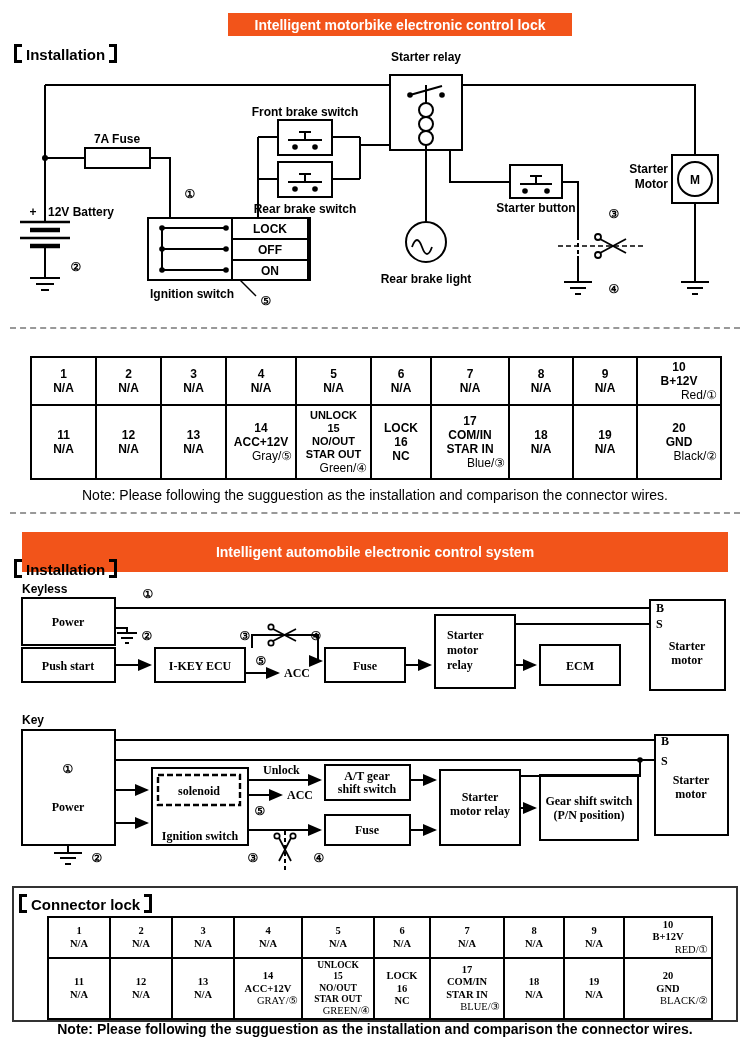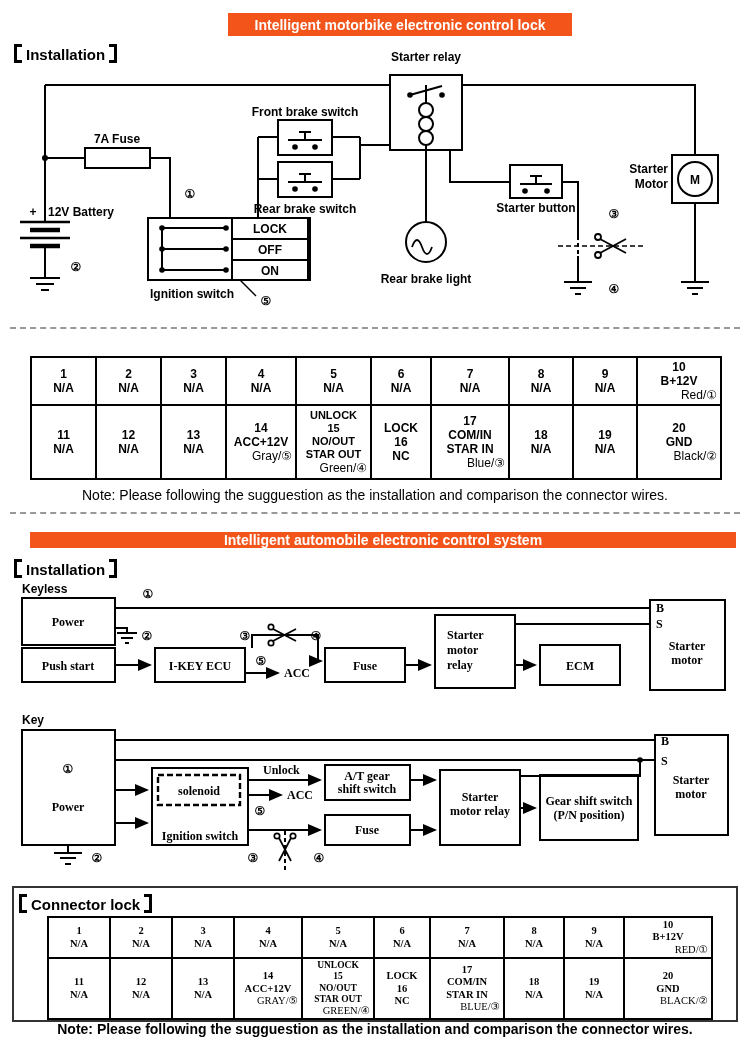--- a/index.html
+++ b/index.html
@@ -1,21 +1,21 @@
 <!DOCTYPE html>
 <html><head>
 <meta charset="utf-8">
 <style>
   html,body{margin:0;padding:0;background:#fff}
   .page{position:relative;width:750px;height:1060px;background:#fff;color:#000;
         font-family:"Liberation Sans",sans-serif;overflow:hidden}
   .banner{position:absolute;color:#fff;font-weight:bold;font-size:14px;
           display:flex;align-items:center;justify-content:center}
   .banner1{left:228px;top:13px;width:344px;height:23px}
-  .banner2{left:30px;top:532px;width:706px;height:16px}
+  .banner2{left:22px;top:532px;width:706px;height:40px}
   .heading{position:absolute;display:flex;align-items:flex-end;gap:4px;
            font-weight:bold;font-size:15px;white-space:nowrap}
   .lb,.rb{display:inline-block;width:5px;height:13px;border:3px solid #000}
   .lb{border-right:0}.rb{border-left:0}
   .h-inst1{left:14px;top:44px}
   .h-conn1{left:14px;top:332px}
   .h-inst2{left:14px;top:559px}
   .h-conn2{left:5px;top:6px}
   .sep{position:absolute;left:10px;width:730px;height:0;border-top:2px dashed #999}
   .sep1{top:327px}.sep2{top:512px}

